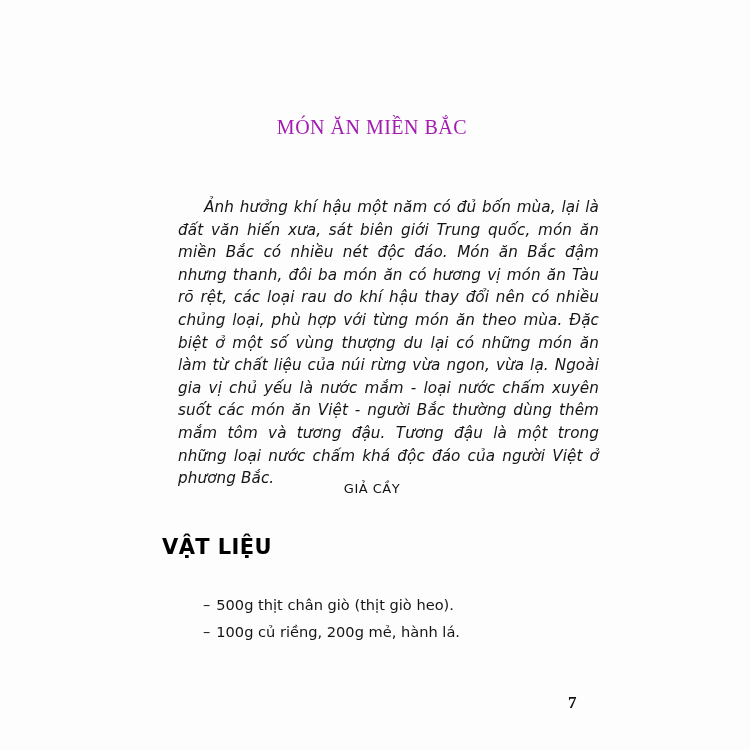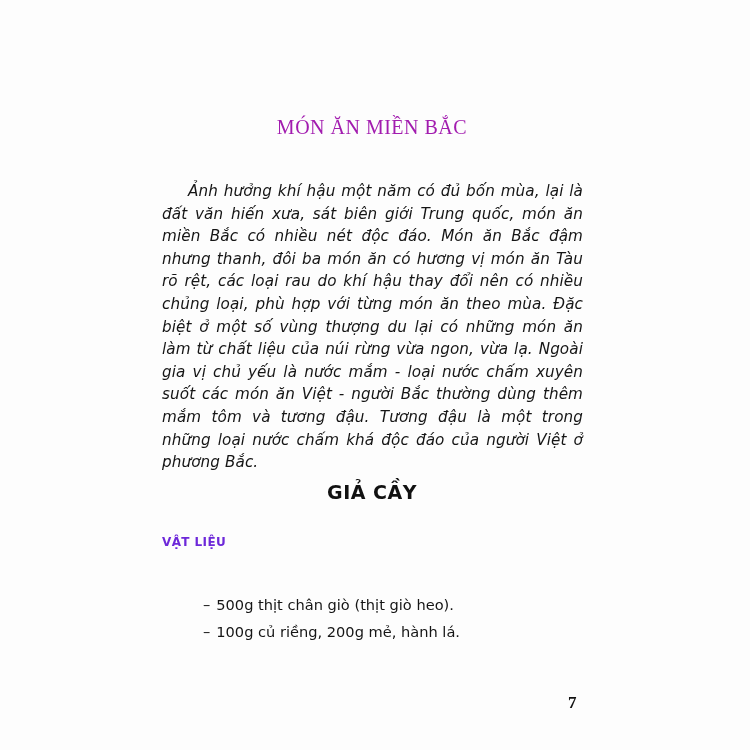--- a/index.html
+++ b/index.html
@@ -49,53 +49,53 @@
       letter-spacing: 0.5px;
       color: #a21caf;
       font-weight: normal;
       margin: 0;
     }
     .intro-paragraph {
       position: absolute;
       left: 162px;
       top: 180px;
       width: 421px;
-      margin: 0;
+      margin: 16px;
       font-family: "DejaVu Sans", "Liberation Sans", sans-serif;
       font-style: italic;
       font-size: 15.2px;
       line-height: 22.6px;
       text-align: justify;
       text-indent: 26px;
       color: #151515;
       letter-spacing: 0.1px;
     }
     .recipe-title {
       position: absolute;
       left: 161px;
       width: 422px;
       top: 481px;
       text-align: center;
       font-family: "DejaVu Sans", "Liberation Sans", sans-serif;
-      font-weight: bold;
-      font-size: 19px;
+      font-weight: normal;
+      font-size: 13px;
       letter-spacing: 0.5px;
       margin: 0;
       color: #111;
     }
     .ingredients-heading {
       position: absolute;
       left: 162px;
       top: 535px;
       font-family: "DejaVu Sans", "Liberation Sans", sans-serif;
       font-weight: bold;
-      font-size: 12px;
+      font-size: 21px;
       letter-spacing: 0.4px;
       margin: 0;
-      color: #6d28d9;
+      color: #000000;
     }
     .ingredients-list {
       position: absolute;
       left: 187px;
       top: 575px;
       margin: 16px;
       padding: 0;
       list-style: none;
       font-family: "DejaVu Sans", "Liberation Sans", sans-serif;
       font-size: 14.6px;

